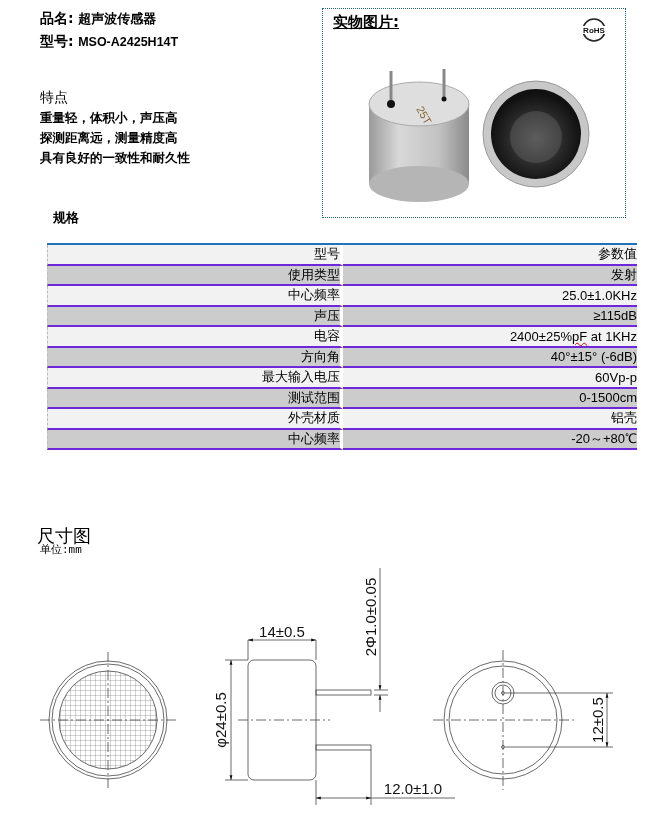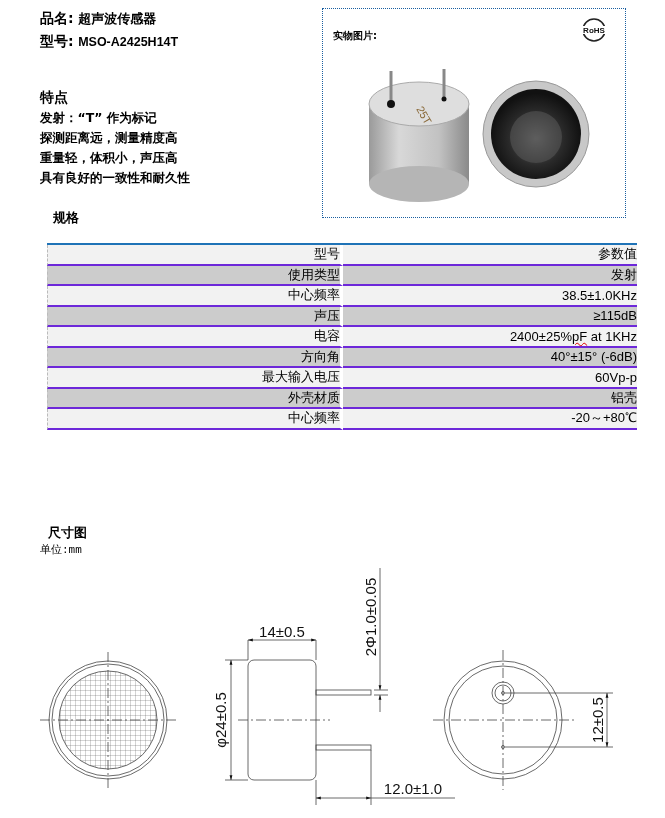--- a/index.html
+++ b/index.html
@@ -2,55 +2,54 @@
 <html><head>
   <meta charset="utf-8">
   <style>
     html, body { margin:0; padding:0; background:#fff; }
     body { width:665px; height:818px; position:relative; overflow:hidden;
            font-family:"DejaVu Sans","Liberation Sans",sans-serif; color:#000; }
     .abs { position:absolute; }
     .title-line { font-size:13px; font-weight:bold; white-space:nowrap; }
     .title-line .lbl { font-size:14px; }
     .title-line .val { font-weight:bold; font-family:"Liberation Sans",sans-serif; font-size:12.5px; }
-    .feat-h { font-size:14px; font-weight:bold;text-align:center; }
+    .feat-h { font-size:14px; font-weight:normal;text-align:center; }
     .feat { font-size:12.5px; font-weight:bold; line-height:20px; white-space:nowrap; }
     .photo-box { left:322px; top:8px; width:304px; height:210px; border:1px dotted #1a5fa0; box-sizing:border-box; }
-    .photo-label { left:10px; top:20px; font-size:10px; font-weight:bold; }
+    .photo-label { left:10px; top:4px; font-size:15px; font-weight:bold;text-decoration:underline; }
     .rohs { right:18px; top:8px; width:26px; height:26px; }
     .spec-h { left:53px; top:209px; font-size:13px; font-weight:bold; }
     table.spec { position:absolute; left:47px; top:243px; width:590px; border-collapse:separate; border-spacing:0;
                  border-top:2px solid #1f73b7; font-family:"Liberation Sans",sans-serif; font-size:13px; }
     table.spec td, table.spec th { height:18.5px; padding:0; text-align:right; font-weight:normal;
                  border-bottom:2px solid #6d28d9; }
     table.spec td:first-child, table.spec th:first-child { border-left:1px dashed #bbb; border-right:3px solid #fff; width:292px; }
     table.spec tr:nth-child(odd) td, table.spec tr:nth-child(odd) th { background:#f2f2f2; }
     table.spec tr:nth-child(even) td { background:#cccccc; }
     .squiggle { text-decoration:underline wavy #d00; text-decoration-thickness:1px; }
-    .dim-h { left:48px; top:524px; font-size:13px; font-weight:bold; }
+    .dim-h { left:37px; top:524px; font-size:18px; font-weight:normal; }
     .dim-u { left:40px; top:542px; font-size:11px;font-family:Liberation Mono, monospace; }
     svg.draw { position:absolute; left:0; top:560px; }
   </style>
 </head>
 <body>
 
 <div class="abs title-line" style="left:40px;top:10px;">
   <span class="lbl">品名:</span>
   <span>超声波传感器</span>
 </div>
 <div class="abs title-line" style="left:40px;top:33px;">
   <span class="lbl">型号:</span>
   <span class="val">MSO-A2425H14T</span>
 </div>
 
 <div class="abs feat-h" style="left:40px;top:89px;">特点</div>
 <div class="abs" style="left:40px;top:108px;">
-  <div class="feat">发射：“T” 作为标记</div>
+  <div class="feat">重量轻，体积小，声压高</div>
   <div class="feat">探测距离远，测量精度高</div>
-  <div class="feat">重量轻，体积小，声压高</div>
   <div class="feat">具有良好的一致性和耐久性</div>
 </div>
 
 <div class="abs photo-box">
   <div class="abs photo-label">实物图片:</div>
   <svg class="abs rohs" viewBox="0 0 26 26">
     <circle cx="13" cy="13" r="11" fill="none" stroke="#222" stroke-width="1.6"></circle>
     <rect x="0" y="9" width="26" height="8" fill="#fff"></rect>
     <text x="13" y="16" font-size="8" font-weight="bold" text-anchor="middle" font-family="Liberation Sans, sans-serif" fill="#111">RoHS</text>
   </svg>
@@ -90,37 +89,41 @@
       <tr>
     <th>型号</th>
     <th>参数值</th>
   </tr>
   <tr>
     <td>使用类型</td>
     <td>发射</td>
   </tr>
   <tr>
     <td>中心频率</td>
-    <td>38.5±1.0KHz</td>
+    <td>25.0±1.0KHz</td>
   </tr>
   <tr>
     <td>声压</td>
     <td>≥115dB</td>
   </tr>
   <tr>
     <td>电容</td>
     <td><span>2400±25%</span><span class="squiggle">pF</span><span> at 1KHz</span></td>
   </tr>
   <tr>
     <td>方向角</td>
     <td>40°±15° (-6dB)</td>
   </tr>
   <tr>
     <td>最大输入电压</td>
     <td>60Vp-p</td>
+  </tr>
+  <tr>
+    <td>测试范围</td>
+    <td>0-1500cm</td>
   </tr>
   <tr>
     <td>外壳材质</td>
     <td>铝壳</td>
   </tr>
   <tr>
     <td>中心频率</td>
     <td>-20～+80℃</td>
   </tr>
 </tbody>

